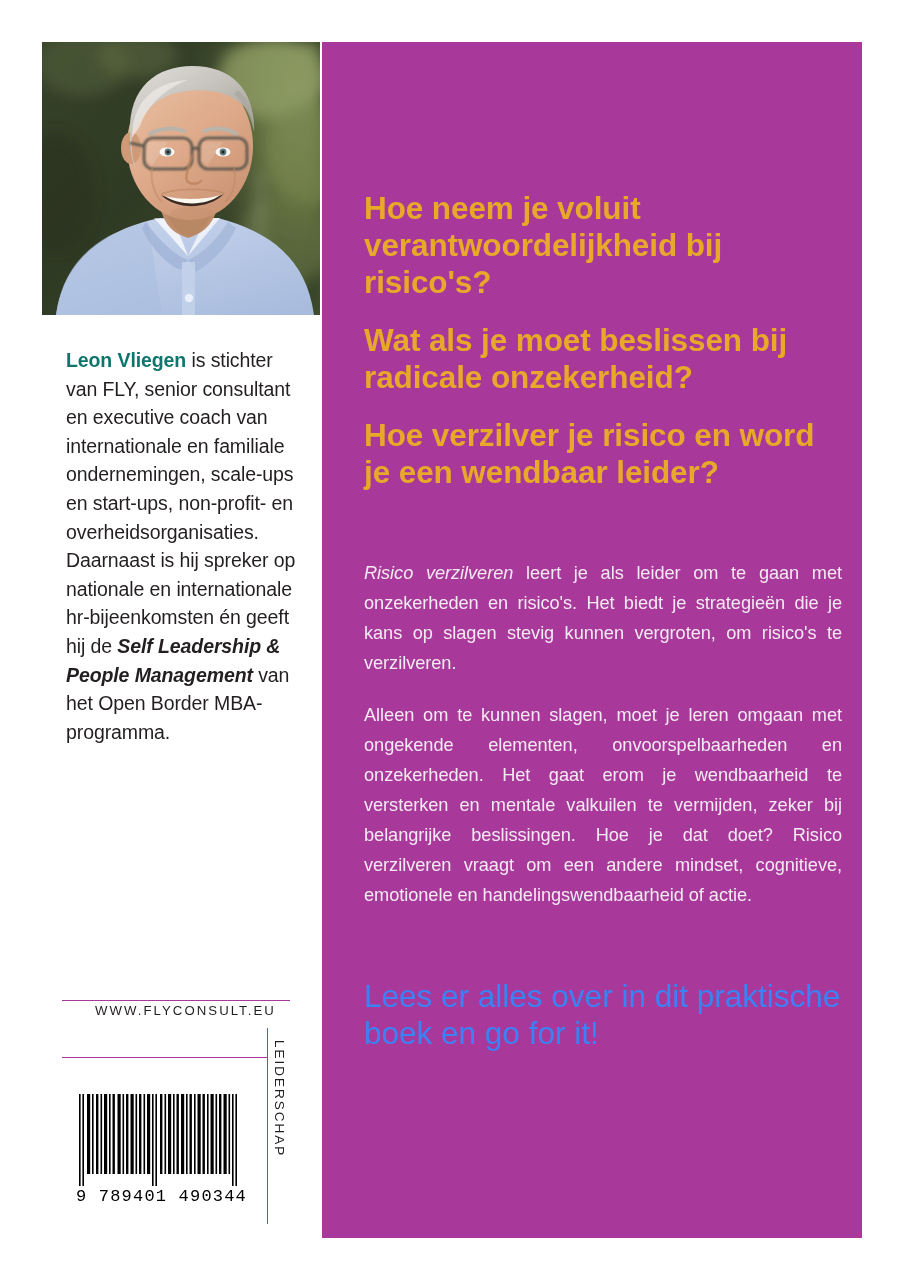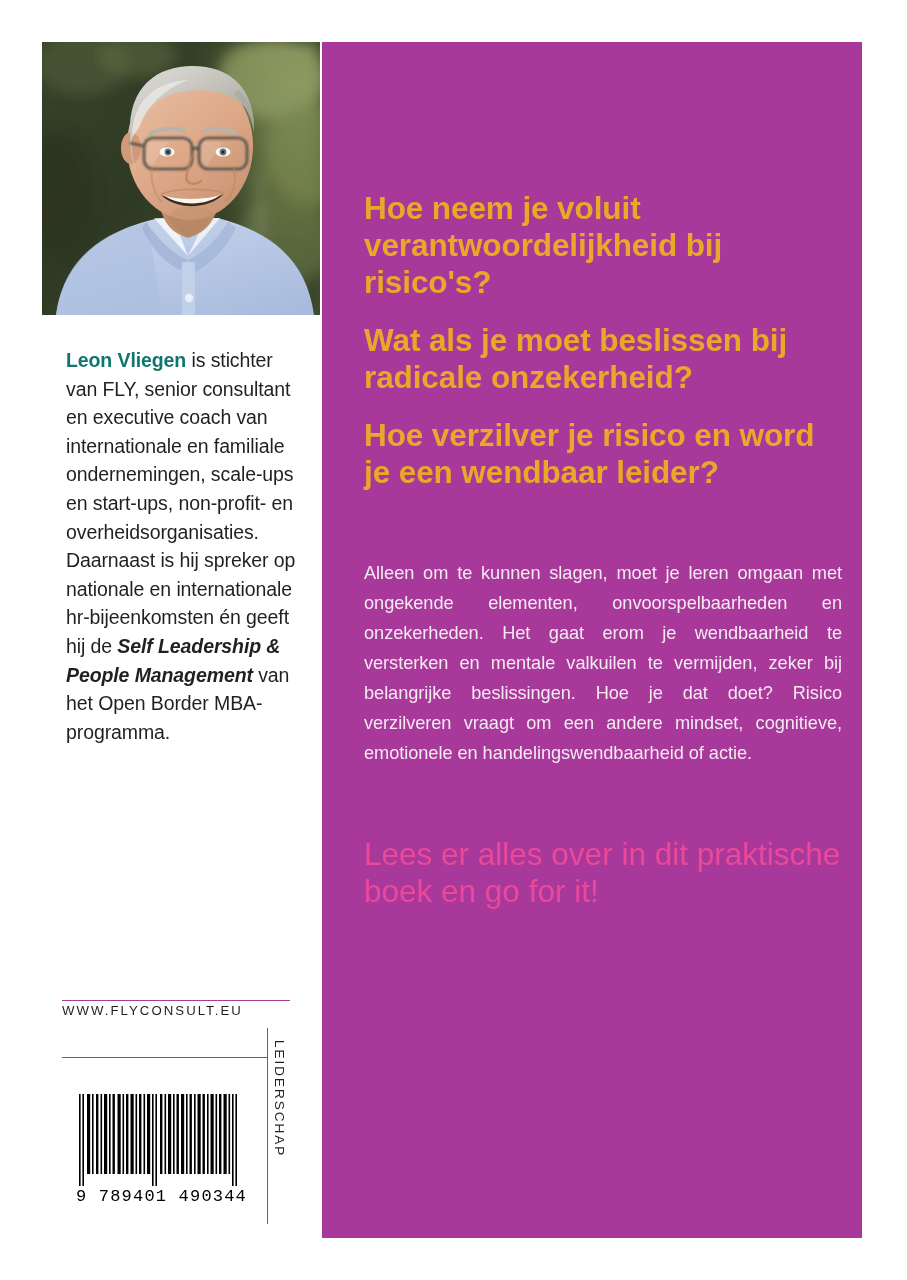--- a/index.html
+++ b/index.html
@@ -75,21 +75,21 @@
   }
   .url-rule {
     height: 1px;
     background: #a8389a;
     width: 228px;
   }
   .url-row2 {
     display: flex;
     align-items: stretch;
   }
-  .url-row2 .txt { flex: 0 0 auto; width: 200px; }
+  .url-row2 .txt { flex: 0 0 auto; width: 200px; margin-left: 33px; }
 
   
   .v-rule {
     position: absolute;
     left: 267px;
     top: 1028px;
     width: 1px;
     height: 196px;
     background: #a8389a;
   }
@@ -157,21 +157,21 @@
     line-height: 30px;
     margin: 0 0 22px 0;
     text-align: justify;
     letter-spacing: -0.05px;
   }
   .body-para i { font-style: italic; }
 
   .blocks-gap { height: 46px; }
 
   .cta {
-    color: #ec4899;
+    color: #3b82f6;
     font-size: 31.5px;
     line-height: 37px;
     margin: 0;
     font-weight: normal;
   }
 </style>
 </head>
 <body>
 
 <div class="magenta-panel"></div>
@@ -346,18 +346,19 @@
   <div class="isbn-digits">9 789401 490344</div>
 </div>
 
 <div class="right-col">
   <p class="headline">Hoe neem je voluit verantwoordelijkheid bij risico's?</p>
   <p class="headline">Wat als je moet beslissen bij radicale onzekerheid?</p>
   <p class="headline">Hoe verzilver je risico en word je een wendbaar leider?</p>
 
   <div class="blocks-gap"></div>
 
+  <p class="body-para"><i>Risico verzilveren</i><span> leert je als leider om te gaan met onzekerheden en risico's. Het biedt je strategieën die je kans op slagen stevig kunnen vergroten, om risico's te verzilveren.</span></p>
   <p class="body-para">Alleen om te kunnen slagen, moet je leren omgaan met ongekende elementen, onvoorspelbaarheden en onzekerheden. Het gaat erom je wendbaarheid te versterken en mentale valkuilen te vermijden, zeker bij belangrijke beslissingen. Hoe je dat doet? Risico verzilveren vraagt om een andere mindset, cognitieve, emotionele en handelingswendbaarheid of actie.</p>
 
   <div class="blocks-gap"></div>
 
   <p class="cta">Lees er alles over in dit praktische boek en go for it!</p>
 </div>
 
 </body></html>

